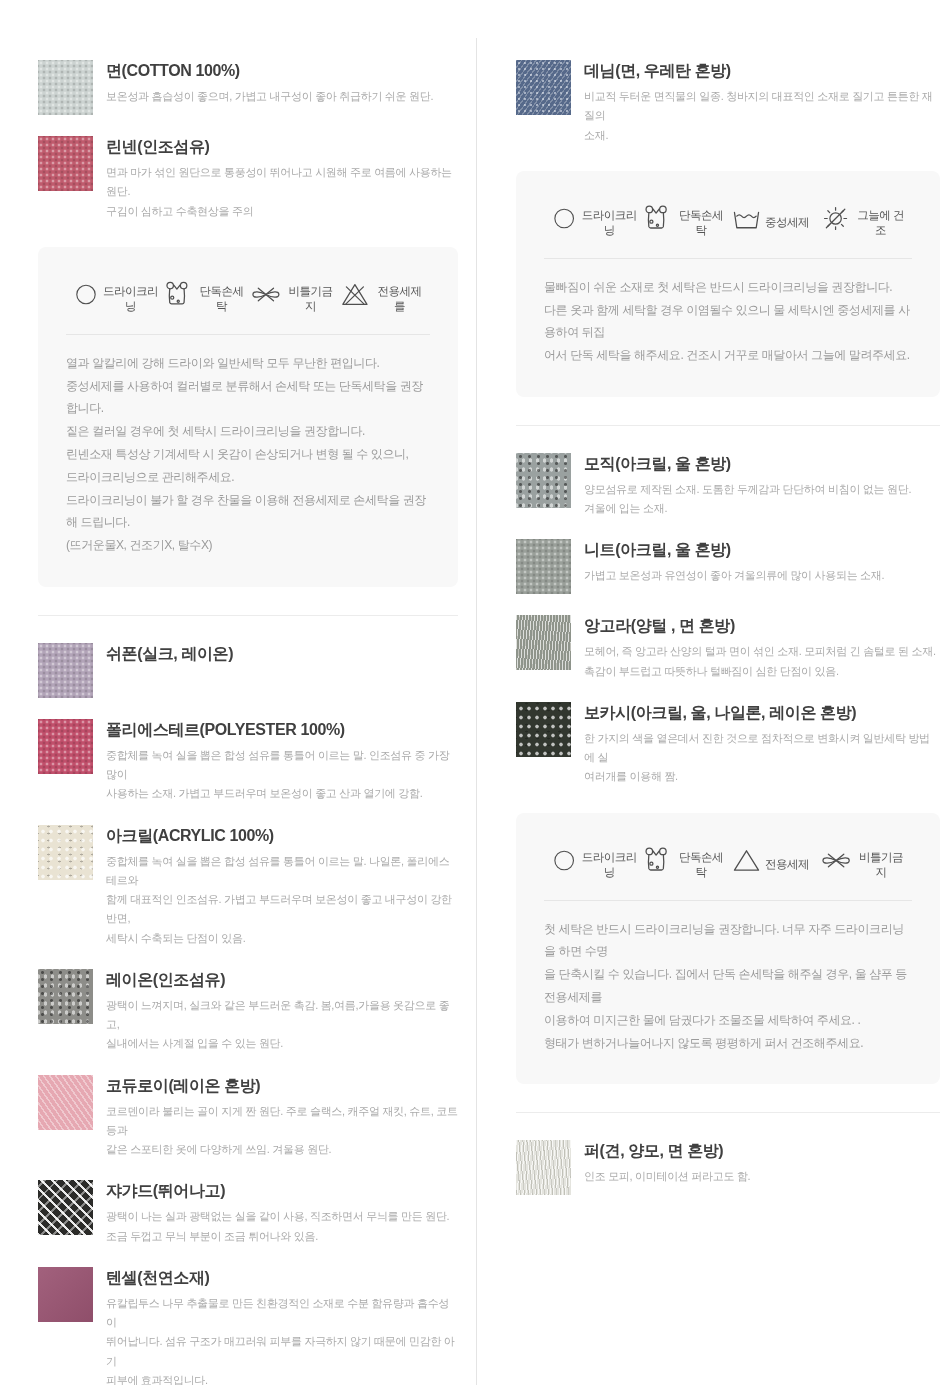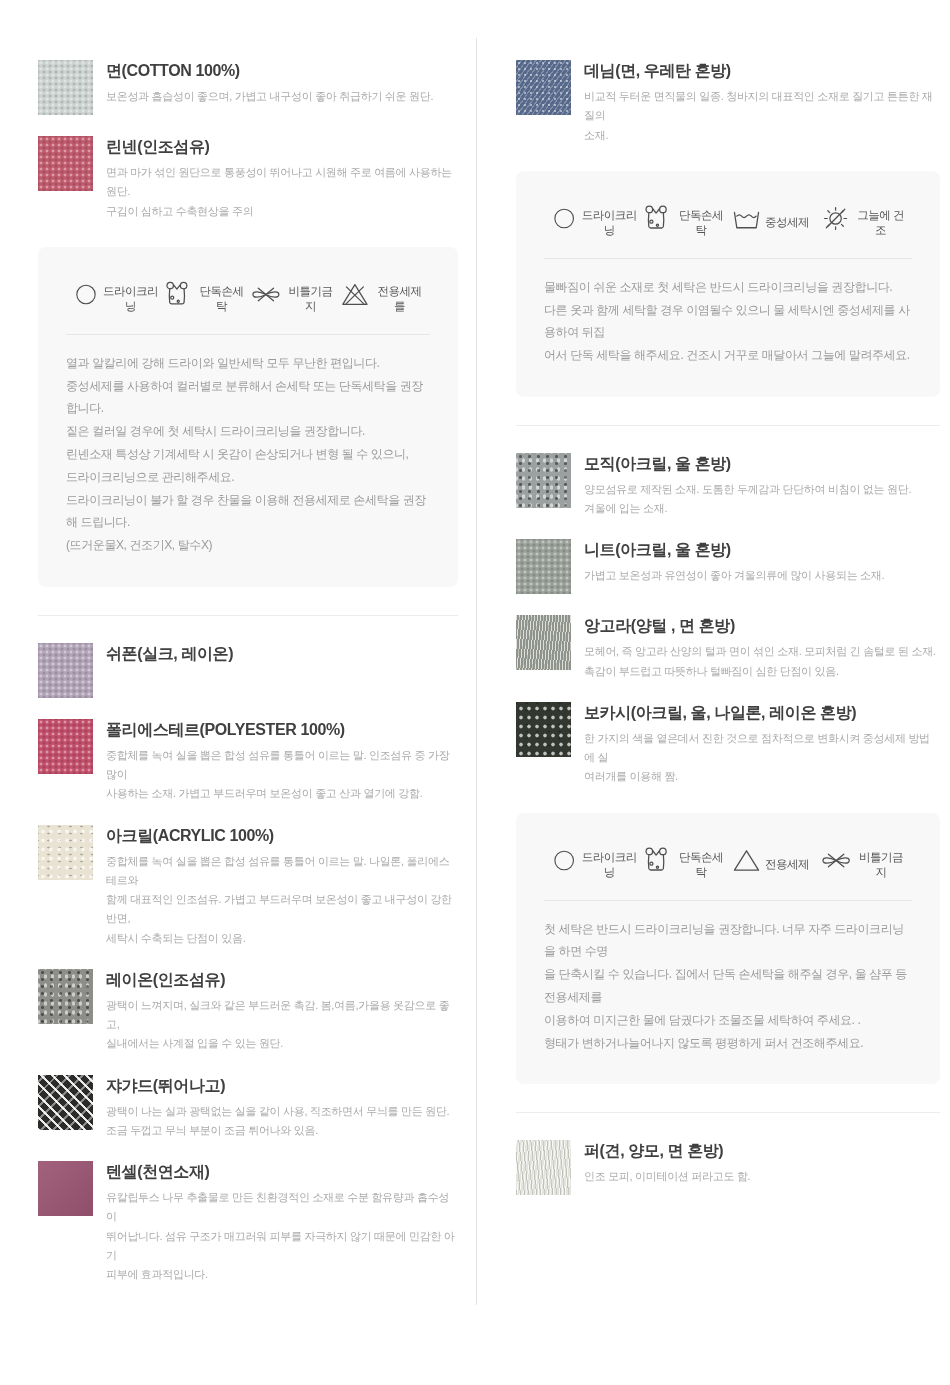--- a/index.html
+++ b/index.html
@@ -180,20 +180,28 @@
 
       <div class="fabric">
         <div class="swatch tx-tweed" style="background-color: rgb(141, 141, 137);"></div>
         <div class="info">
             <div class="fabric-title">레이온(인조섬유)</div>
         <div class="fabric-desc">광택이 느껴지며, 실크와 같은 부드러운 촉감. 봄,여름,가을용  옷감으로 좋고,
 실내에서는 사계절 입을 수 있는 원단.</div>
           </div>
       </div>
 
+      <div class="fabric">
+        <div class="swatch tx-twill" style="background-color: rgb(230, 168, 178);"></div>
+        <div class="info">
+            <div class="fabric-title">코듀로이(레이온 혼방)</div>
+        <div class="fabric-desc">코르덴이라 불리는 골이 지게 짠 원단. 주로 슬랙스, 캐주얼 재킷, 슈트, 코트 등과
+같은  스포티한 옷에 다양하게 쓰임. 겨울용 원단.</div>
+          </div>
+      </div>
 
       <div class="fabric">
         <div class="swatch tx-herringbone" style="background-color: rgb(43, 43, 41);"></div>
         <div class="info">
             <div class="fabric-title">쟈갸드(뛰어나고)</div>
         <div class="fabric-desc">광택이 나는 실과 광택없는 실을 같이 사용, 직조하면서 무늬를 만든  원단.
 조금 두껍고 무늬 부분이 조금 튀어나와 있음.</div>
           </div>
       </div>
 
@@ -279,21 +287,21 @@
             <div class="fabric-title">앙고라(양털 , 면 혼방)</div>
         <div class="fabric-desc">모헤어, 즉 앙고라 산양의 털과 면이 섞인 소재. 모피처럼 긴 솜털로 된 소재.
 촉감이 부드럽고 따뜻하나 털빠짐이 심한 단점이 있음.</div>
           </div>
       </div>
 
       <div class="fabric">
         <div class="swatch tx-speckle" style="background-color: rgb(50, 55, 47);"></div>
         <div class="info">
             <div class="fabric-title">보카시(아크릴, 울, 나일론, 레이온 혼방)</div>
-        <div class="fabric-desc">한 가지의 색을 옅은데서 진한 것으로 점차적으로 변화시켜 중성세제 방법에 실
+        <div class="fabric-desc">한 가지의 색을 옅은데서 진한 것으로 점차적으로 변화시켜 일반세탁 방법에 실
 여러개를 이용해 짬.</div>
           </div>
       </div>
 
       <div class="care-box">
         <div class="care-icons">
           <div class="care-item">
             <svg class="ci" viewBox="0 0 40 40">
                 <use href="#i-dry-cleaning"></use>
               </svg>

